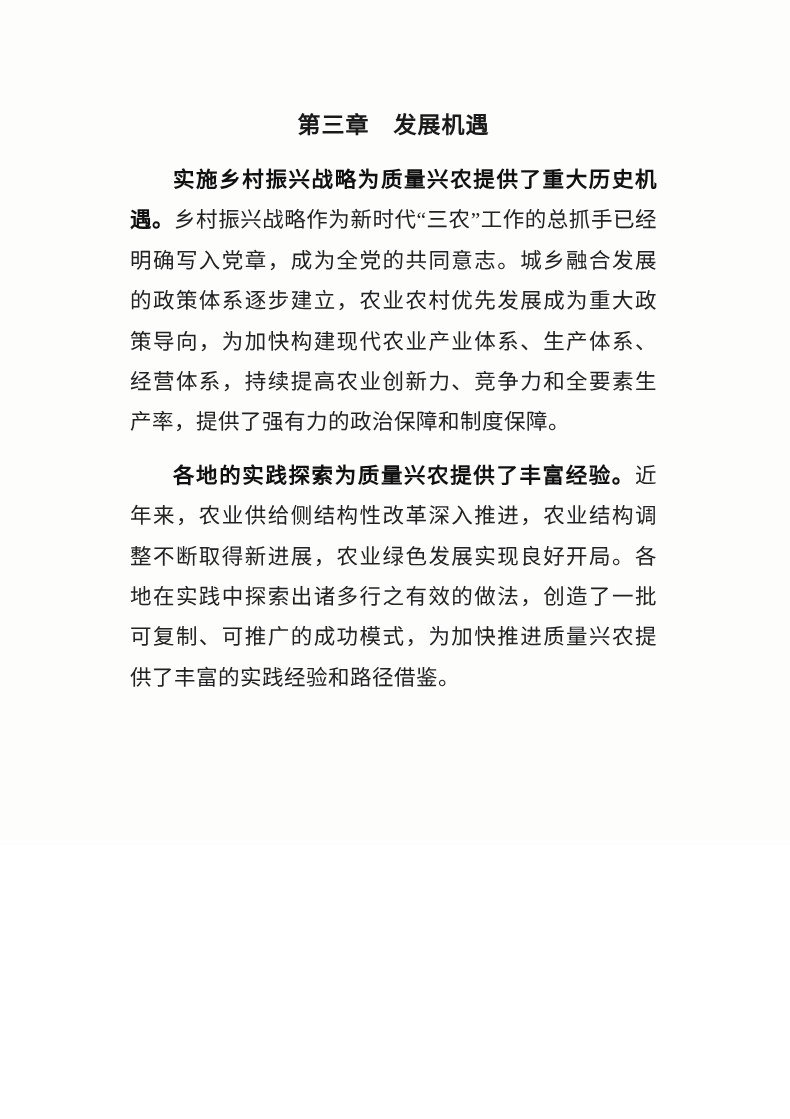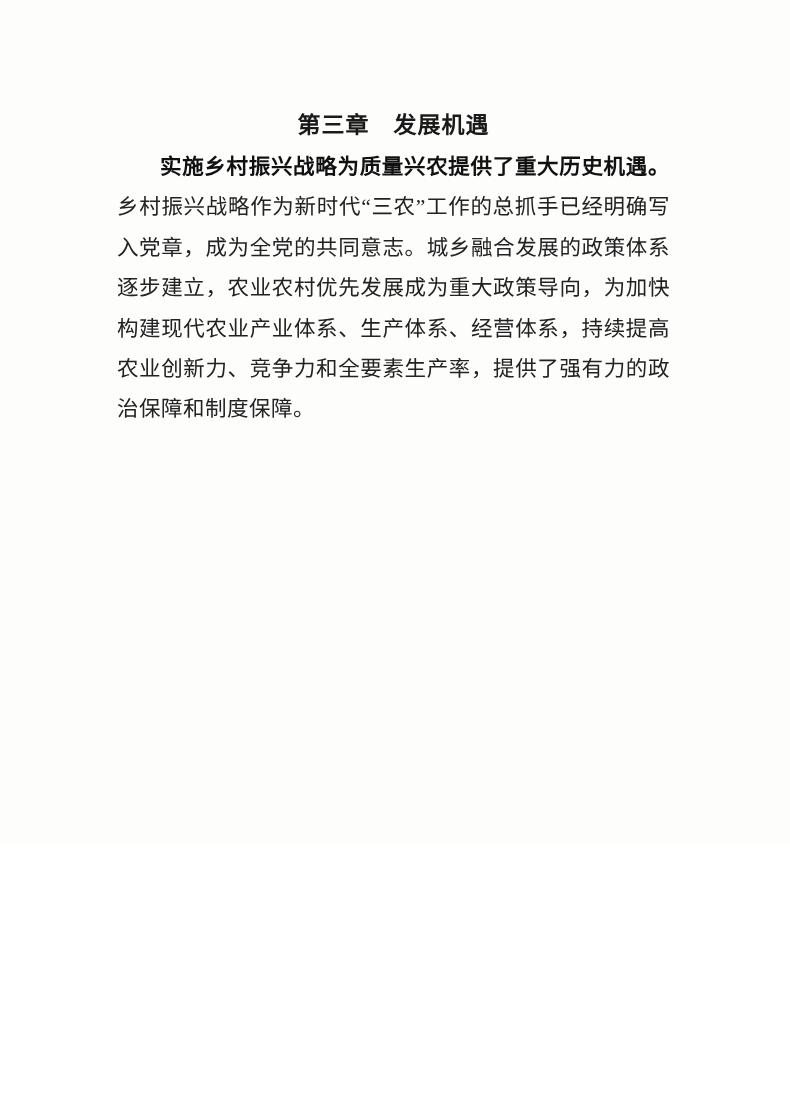--- a/index.html
+++ b/index.html
@@ -25,21 +25,21 @@
   .chapter-title {
     margin: 0;
     text-align: center;
     font-size: 23px;
     font-weight: bold;
     line-height: 43px;
     letter-spacing: 1px;
     color: #1a1a1a;
   }
   .body-text p {
-    margin: 0;
+    margin: 13px;
     font-size: 21.5px;
     line-height: 40.4px;
     text-align: justify;
     text-indent: 2em;
     letter-spacing: 0.5px;
     color: #222222;
   }
   .body-text p .seg.bold {
     font-weight: bold;
     color: #111111;
@@ -56,16 +56,17 @@
   }
 </style>
 </head>
 <body>
 
 <div class="page">
   <div class="content">
     <h2 class="chapter-title">第三章　发展机遇</h2>
     <div class="body-text" id="paragraphs">
         <p><span class="seg bold">实施乡村振兴战略为质量兴农提供了重大历史机遇。</span><span class="seg">乡村振兴战略作为新时代“三农”工作的总抓手已经明确写入党章，成为全党的共同意志。城乡融合发展的政策体系逐步建立，农业农村优先发展成为重大政策导向，为加快构建现代农业产业体系、生产体系、经营体系，持续提高农业创新力、竞争力和全要素生产率，提供了强有力的政治保障和制度保障。</span></p>
+        <p><span class="seg bold">各地的实践探索为质量兴农提供了丰富经验。</span><span class="seg">近年来，农业供给侧结构性改革深入推进，农业结构调整不断取得新进展，农业绿色发展实现良好开局。各地在实践中探索出诸多行之有效的做法，创造了一批可复制、可推广的成功模式，为加快推进质量兴农提供了丰富的实践经验和路径借鉴。</span></p>
       </div>
   </div>
   <div class="page-number">— 11 —</div>
 </div>
 
 </body></html>

